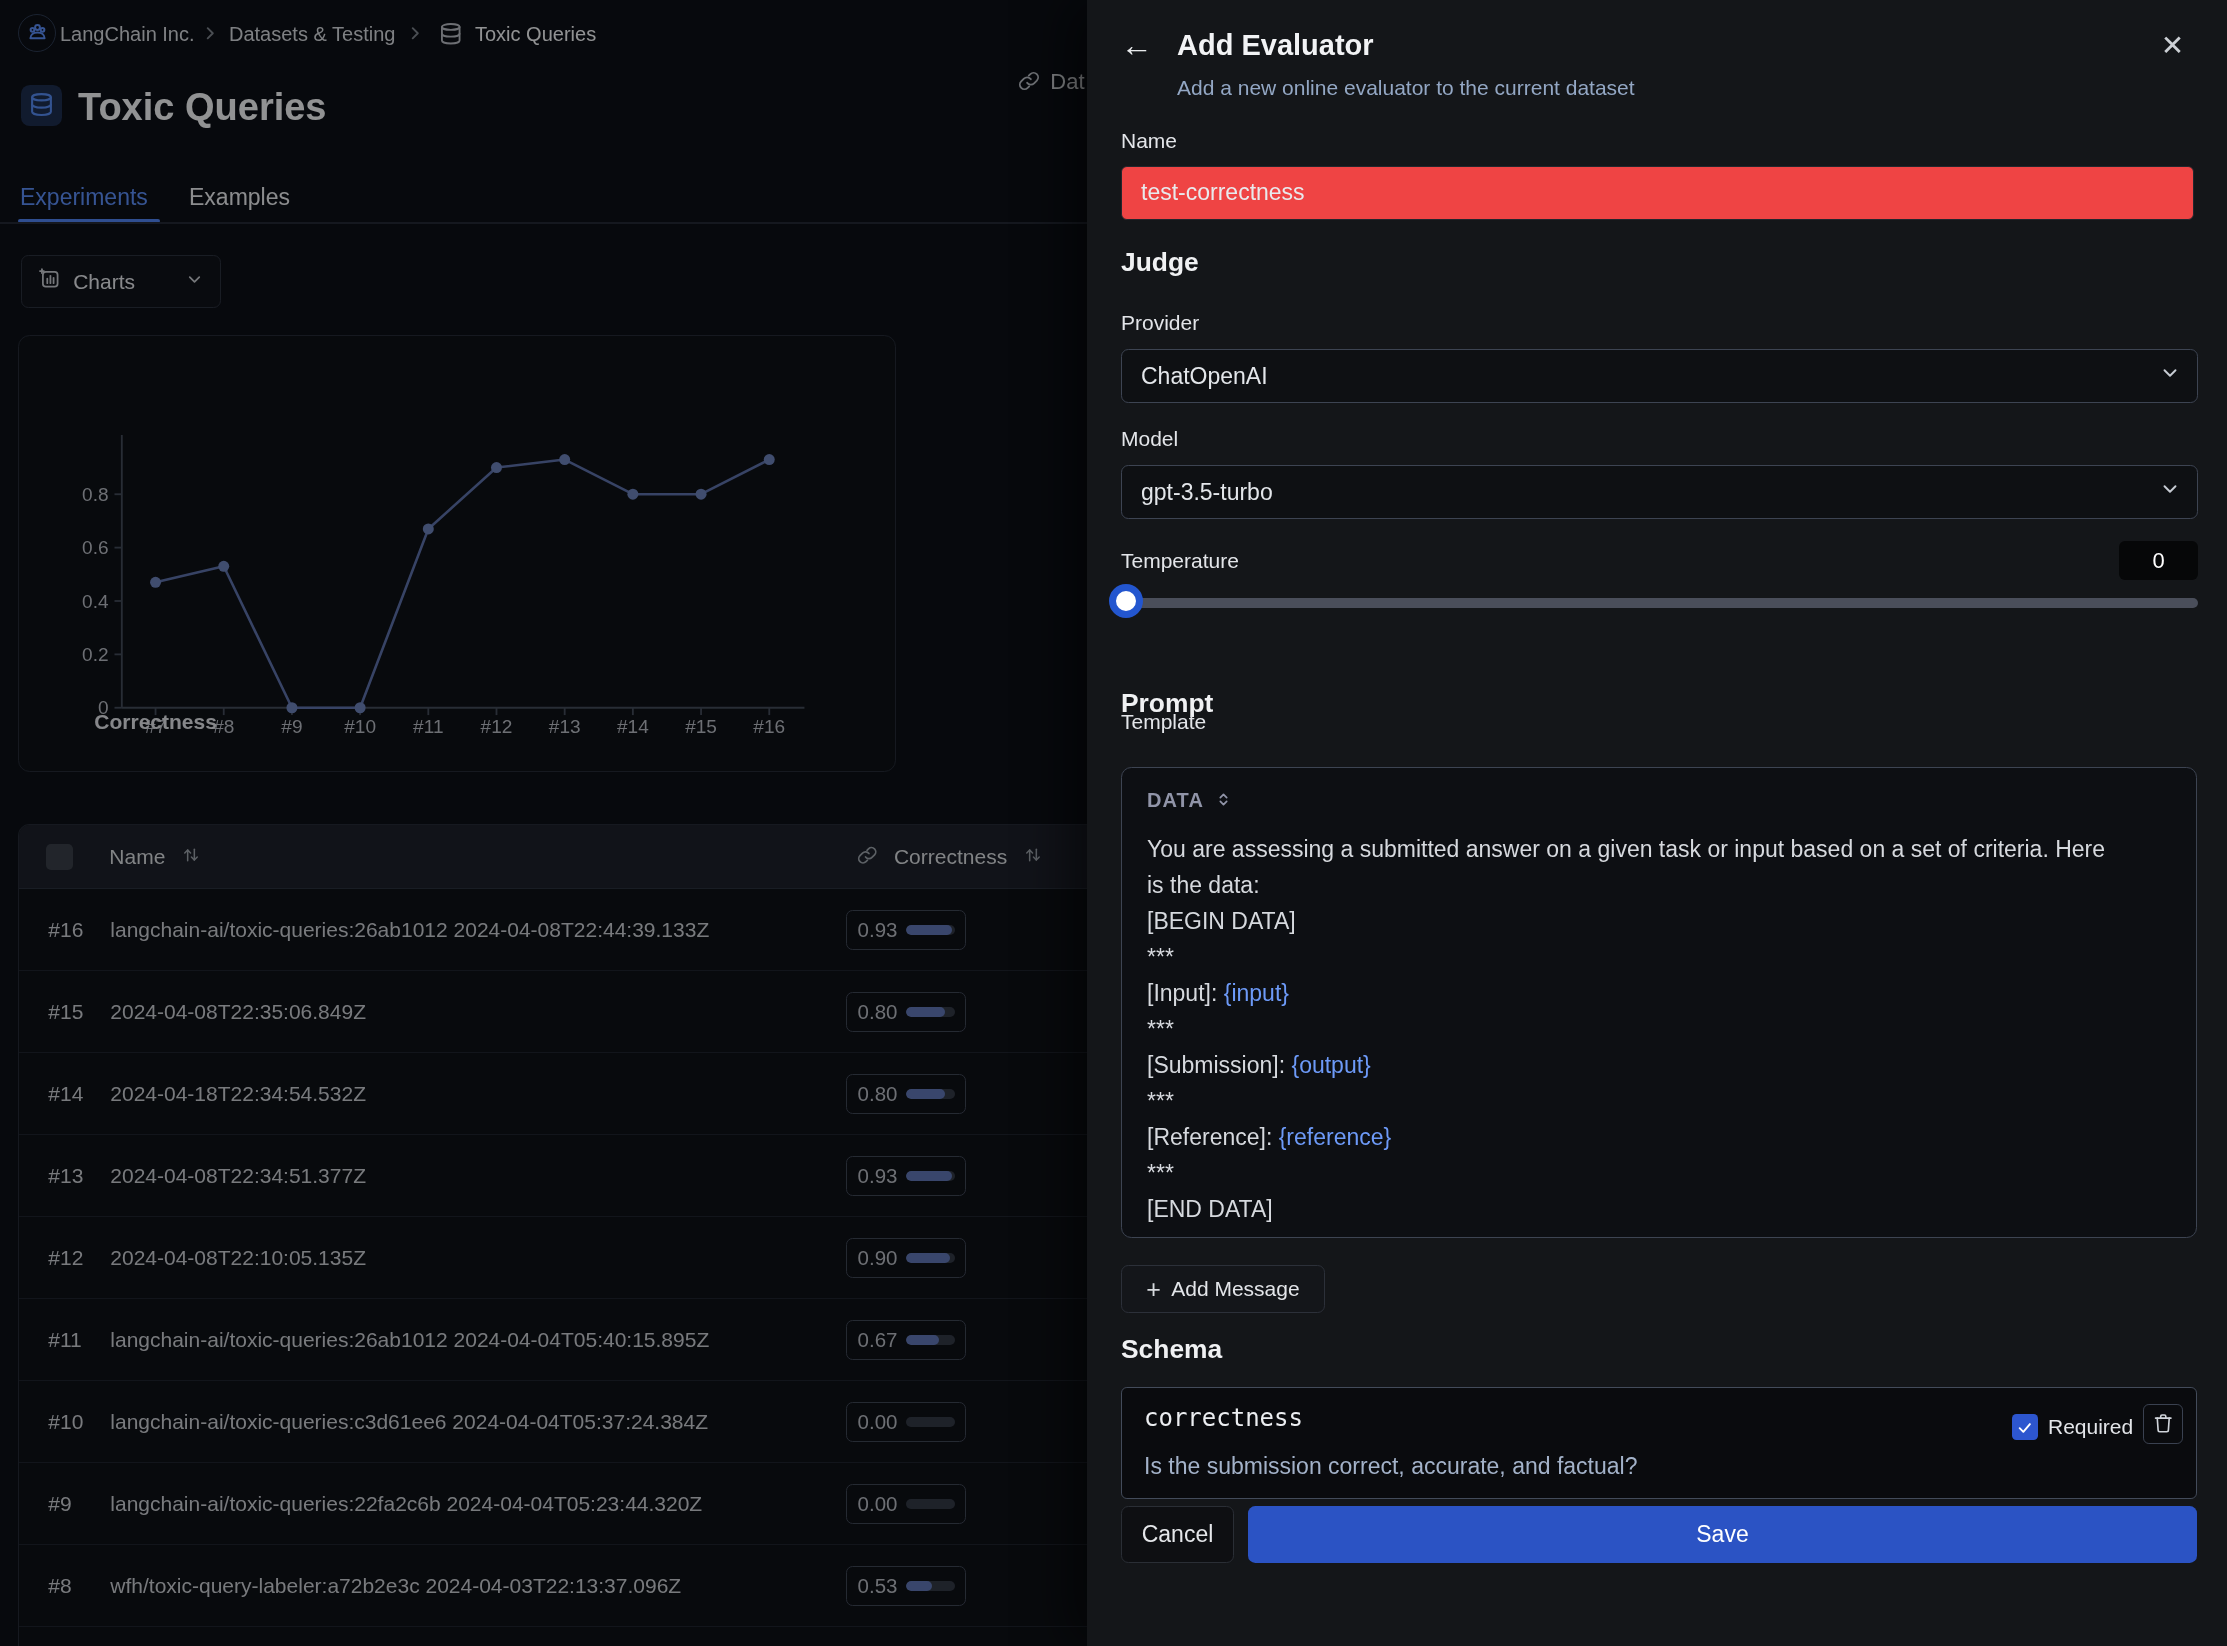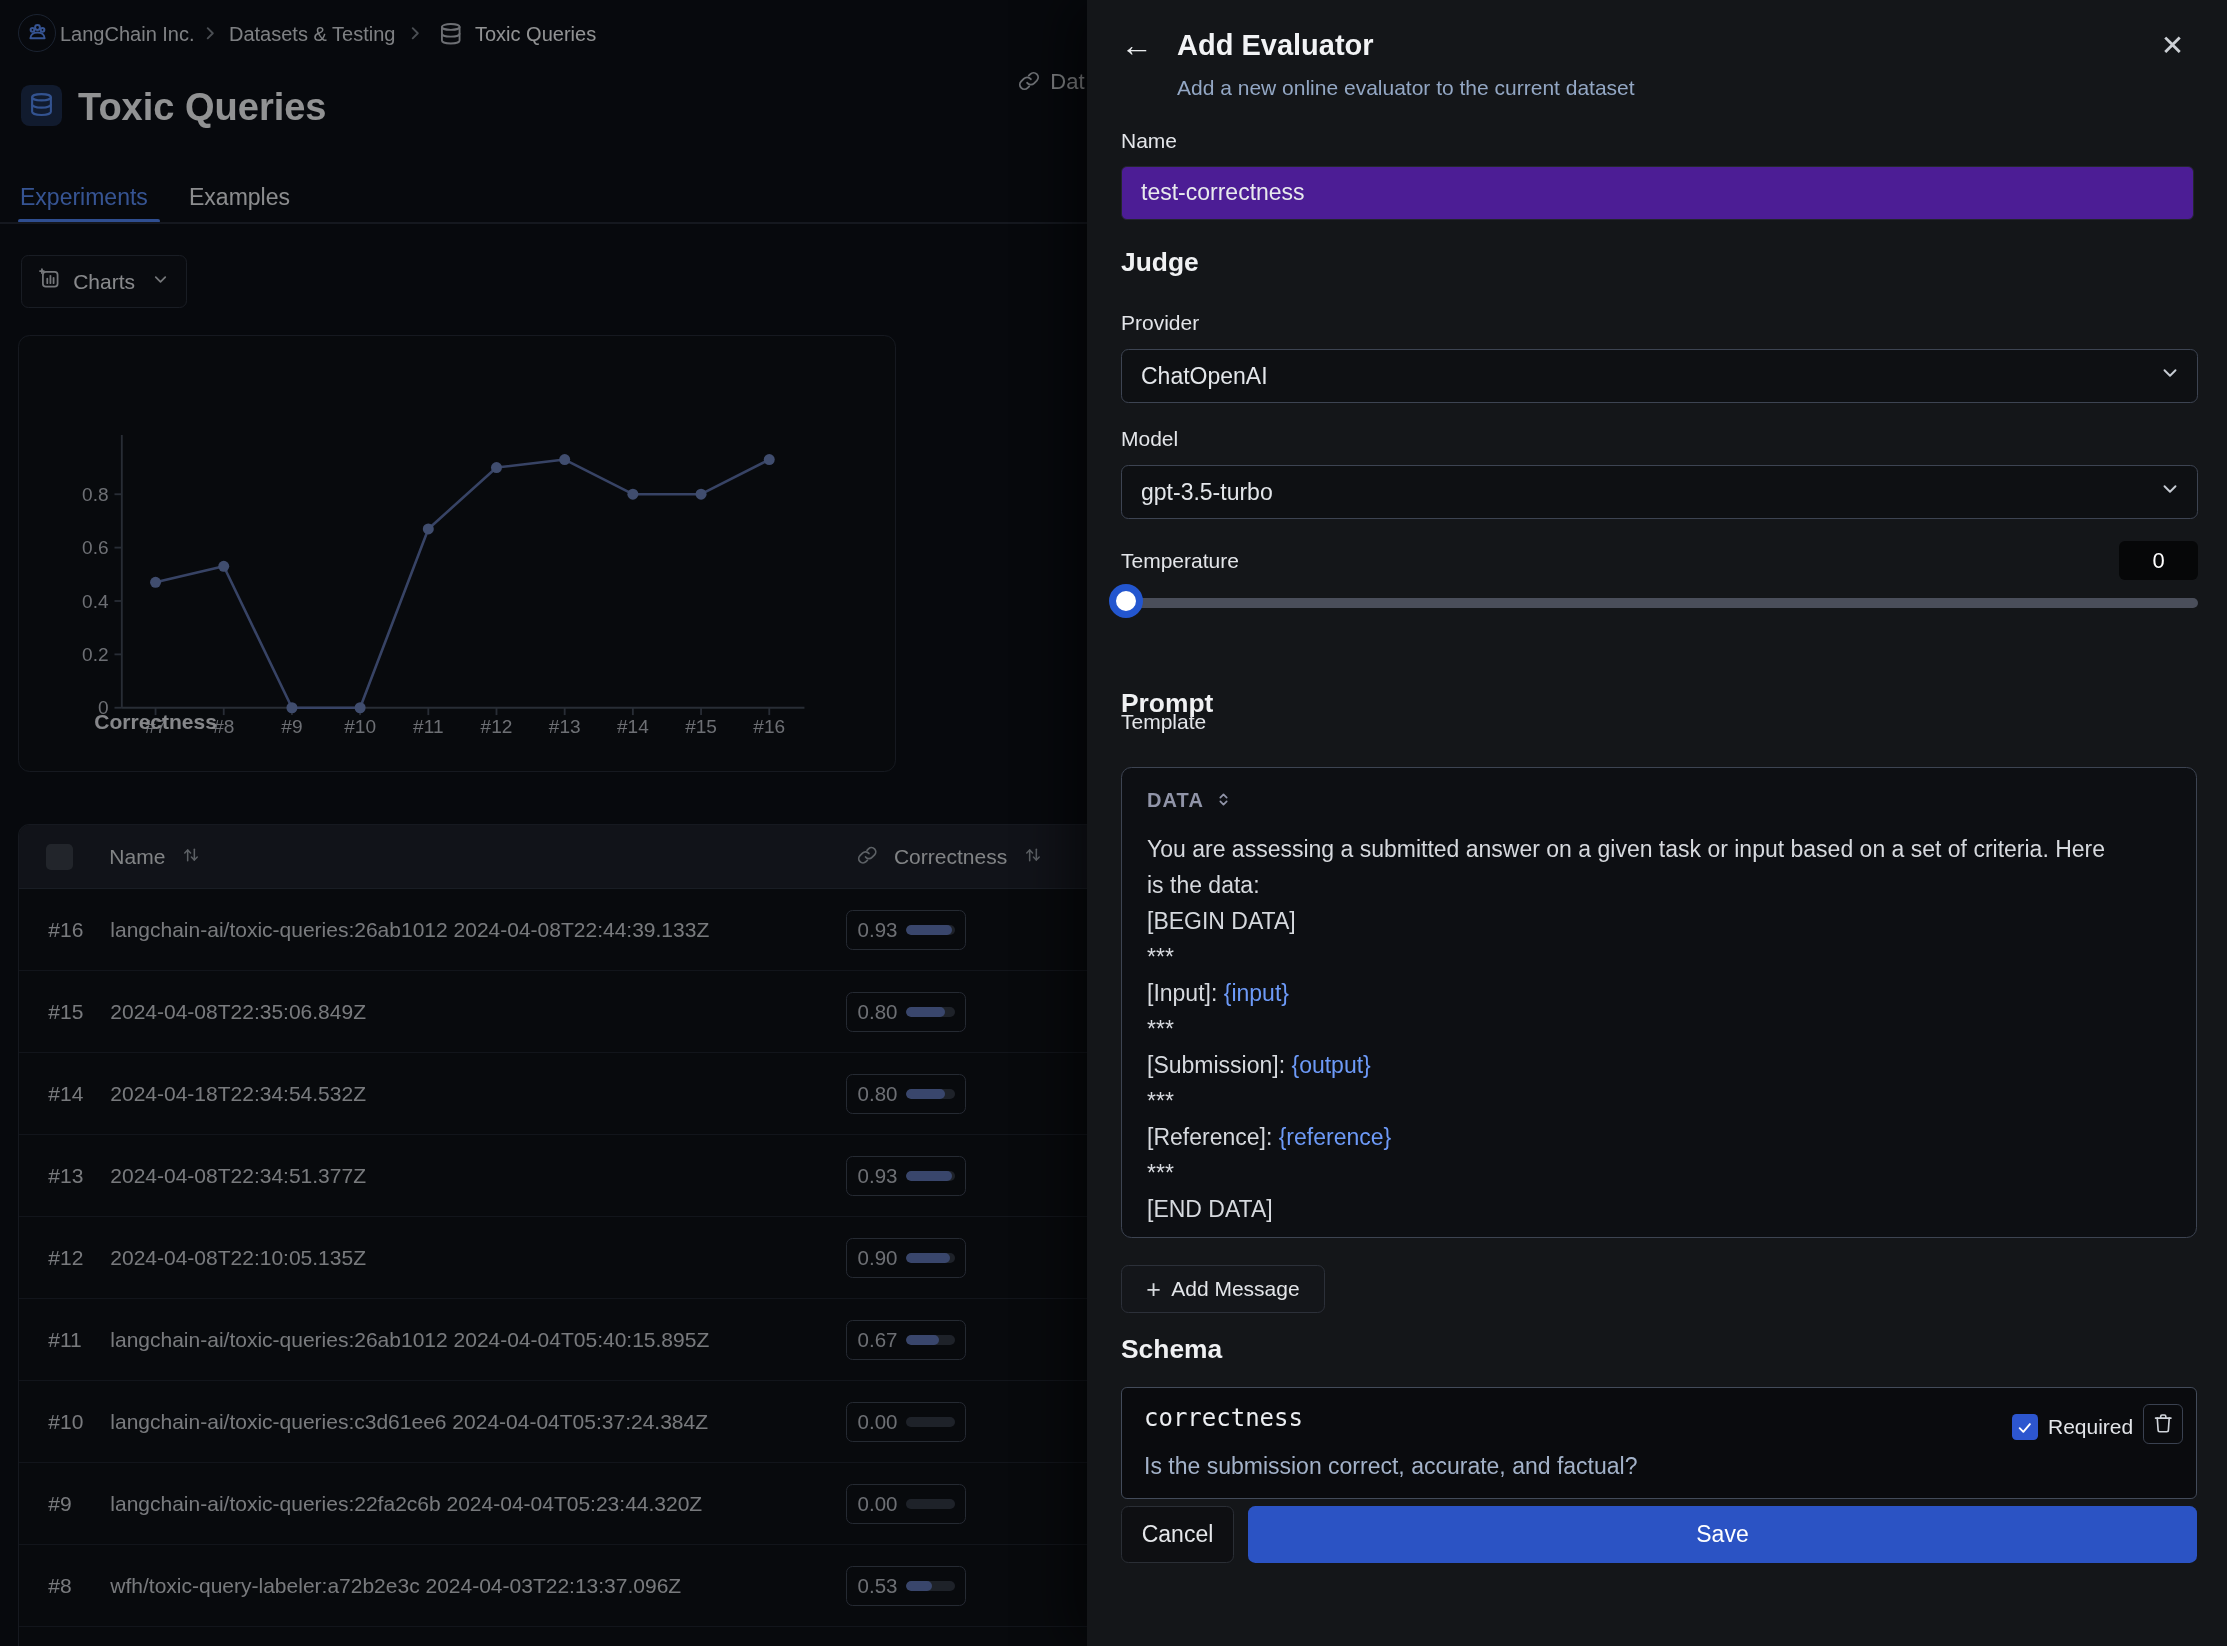--- a/index.html
+++ b/index.html
@@ -18,21 +18,21 @@
   .title-tile { width:41px; height:41px; border-radius:8.8px; background:#1d2d4d; display:flex; align-items:center; justify-content:center; }
   #page-title { font-size:38px; font-weight:600; color:#f2f4f6; line-height:45px; }
 
   .dataset-chip { color:#d6d9dd; font-size:22px; line-height:32px; white-space:nowrap; }
 
   .tab { font-size:23px; line-height:29px; color:#e8eaed; cursor:pointer; }
   .tab.active { color:#5b8df5; }
   .tab-underline { height:3.7px; background:#4f83f0; border-radius:2.2px; }
   .tabs-divider { height:1.5px; background:#232834; }
 
-  .btn-charts { display:flex; align-items:center; gap:11.7px; width:166px; height:53px; border:1.5px solid #2b313d; background:#101319; border-radius:7.3px; padding:0 16px; color:#e3e5e9; font-size:21px; }
+  .btn-charts { display:flex; align-items:center; gap:11.7px; width:200px; height:53px; border:1.5px solid #2b313d; background:#101319; border-radius:7.3px; padding:0 16px; color:#e3e5e9; font-size:21px; }
 
   .card { background:#0e1117; border:1.5px solid #252b36; border-radius:11.7px; }
   #chart-card { left:18.3px; top:335px; width:878px; height:437px; }
   #chart-title { left:75px; top:374px; font-size:21px; font-weight:600; color:#dfe2e6; }
   #chart-svg text { font-family:"Liberation Sans", sans-serif; font-size:26px; fill:#b6bac1; }
 
   #table-card { left:18.3px; top:824px; width:1115px; height:822px; border-radius:11.7px 11.7px 0 0; overflow:hidden; border-bottom:none; }
   .thead { position:relative; height:64px; background:#1d212a; border-bottom:1.5px solid #2b313d; }
   .th { position:absolute; font-size:21px; color:#d7dade; line-height:64px; }
   .hdr-checkbox { position:absolute; left:27px; top:19px; width:26.4px; height:26.4px; border-radius:5.1px; background:#3a3f48; }
@@ -43,21 +43,21 @@
   .score-txt { font-size:20.5px; color:#b6bac1; }
   .score-bar { position:relative; flex:1; height:9.5px; border-radius:5.1px; background:#333945; overflow:hidden; }
   .score-fill { position:absolute; left:0; top:0; bottom:0; border-radius:5.1px; background:#5f76b4; }
 
   #dim-overlay { position:absolute; left:0; top:0; width:1087px; height:1646px; background:rgba(0,0,0,0.40); z-index:2; }
 
   
   #drawer { position:absolute; left:1087px; top:0; width:1140px; height:1646px; background:#141619; z-index:3; box-shadow:-17.6px 0 51px rgba(0,0,0,.55); }
   .d-label { position:absolute; font-size:21px; color:#e3e5e9; }
   .d-section { position:absolute; font-size:26.4px; font-weight:600; color:#f0f1f3; }
-  .d-input { position:absolute; background:#4c1d95; border:1.5px solid #23262d; border-radius:5.9px; color:#e8eaed; font-size:23px; padding-left:19px; }
+  .d-input { position:absolute; background:#ef4444; border:1.5px solid #23262d; border-radius:5.9px; color:#e8eaed; font-size:23px; padding-left:19px; }
   .d-select { position:absolute; background:#0e1013; border:1.5px solid #3d4452; border-radius:7.3px; color:#e3e6ea; font-size:23px; padding-left:19px; display:flex; align-items:center; }
   .d-select .chev { position:absolute; right:16px; top:50%; transform:translateY(-50%); }
   #drawer-title { position:absolute; left:90px; top:29px; font-size:29px; font-weight:600; color:#f2f3f5; }
   #drawer-subtitle { position:absolute; left:90px; top:76px; font-size:21px; color:#93a7c4; }
   #back-btn { position:absolute; left:29px; top:25px; width:41px; height:41px; color:#e8eaec; font-size:32px; line-height:41px; text-align:center; }
   #close-btn { position:absolute; left:1065px; top:25px; width:41px; height:41px; color:#ccd0d5; font-size:28px; line-height:41px; text-align:center; }
 
   #temp-box { position:absolute; left:1032px; top:541px; width:79px; height:39px; background:#060708; border-radius:5.9px; color:#ffffff; font-size:22px; text-align:center; line-height:39px; }
   #slider-track { position:absolute; left:32px; top:598px; width:1079px; height:9.5px; border-radius:5.1px; background:#4a4e5a; }
   #slider-thumb { position:absolute; left:22px; top:584px; width:34px; height:34px; border-radius:50%; background:#ffffff; border:7.3px solid #2356cf; }

